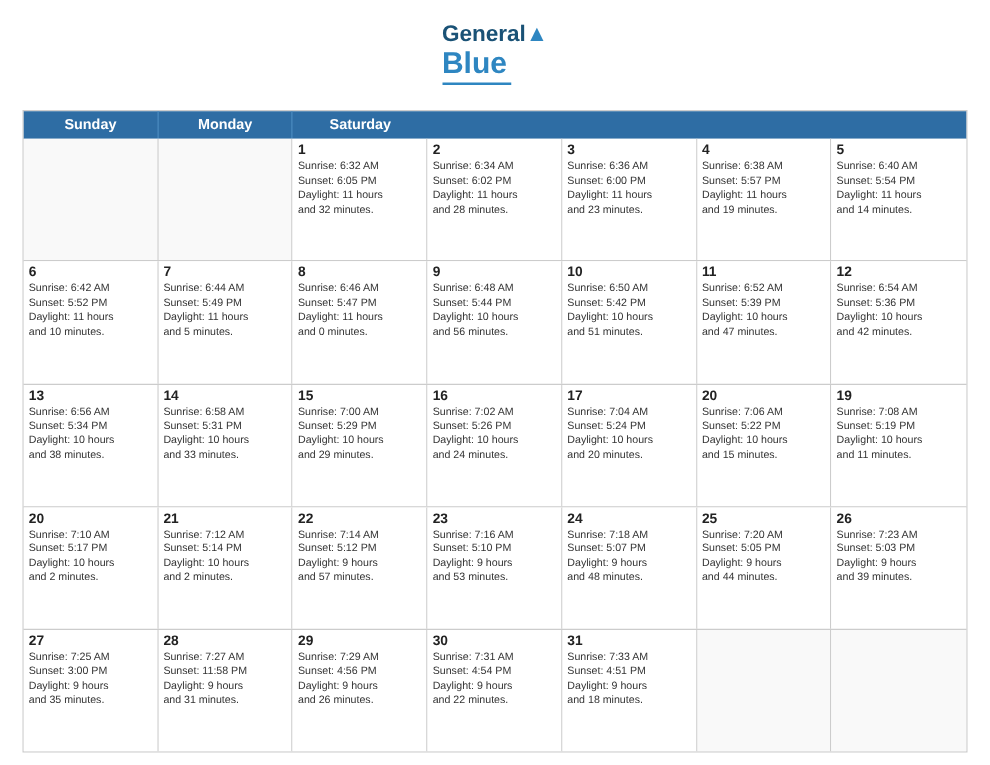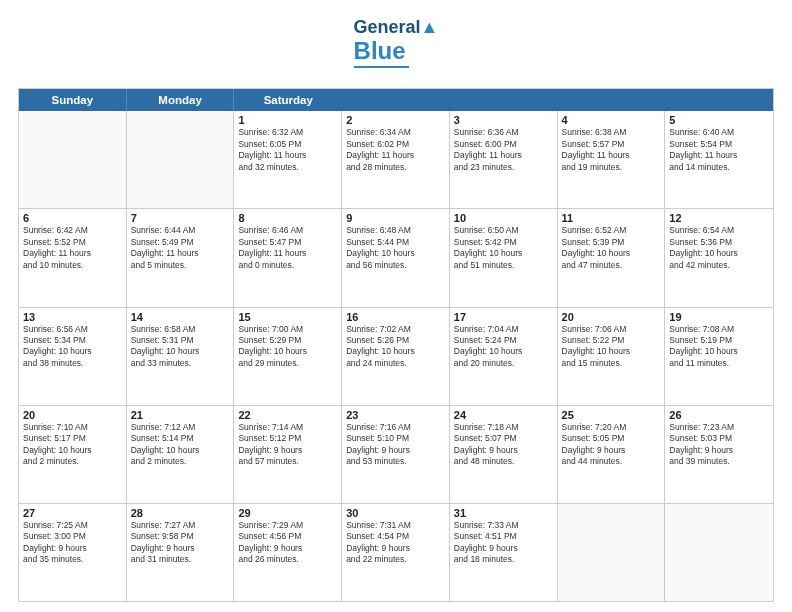--- a/index.html
+++ b/index.html
@@ -334,21 +334,21 @@
           <div class="cal-cell">
             <div class="day-num">27</div>
             <div class="cell-line">Sunrise: 7:25 AM</div>
             <div class="cell-line">Sunset: 3:00 PM</div>
             <div class="cell-line">Daylight: 9 hours</div>
             <div class="cell-line">and 35 minutes.</div>
           </div>
           <div class="cal-cell">
             <div class="day-num">28</div>
             <div class="cell-line">Sunrise: 7:27 AM</div>
-            <div class="cell-line">Sunset: 9:58 PM</div>
+            <div class="cell-line">Sunset: 11:58 PM</div>
             <div class="cell-line">Daylight: 9 hours</div>
             <div class="cell-line">and 31 minutes.</div>
           </div>
           <div class="cal-cell">
             <div class="day-num">29</div>
             <div class="cell-line">Sunrise: 7:29 AM</div>
             <div class="cell-line">Sunset: 4:56 PM</div>
             <div class="cell-line">Daylight: 9 hours</div>
             <div class="cell-line">and 26 minutes.</div>
           </div>

